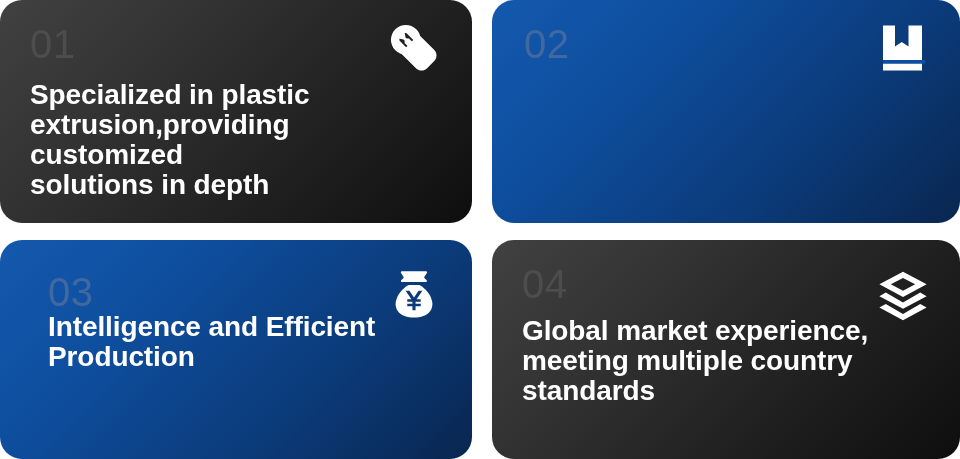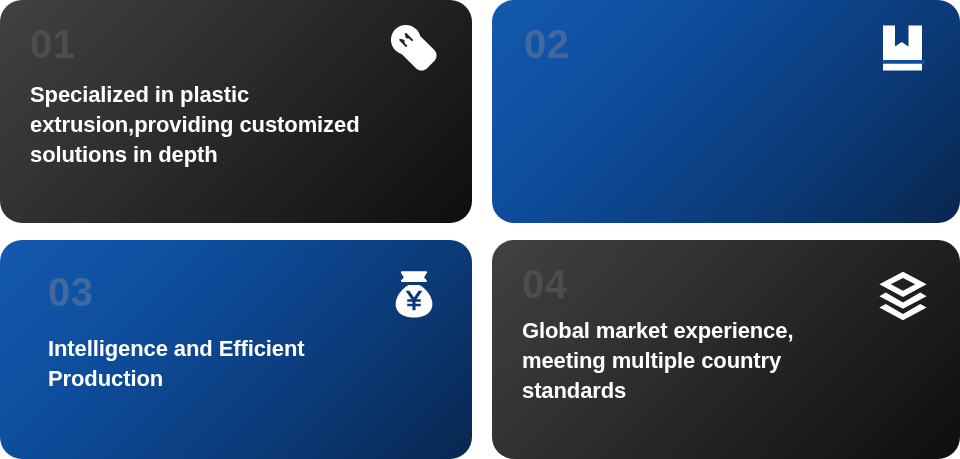--- a/index.html
+++ b/index.html
@@ -44,37 +44,37 @@
   .card.blue .num { color: #41699f; }
 
   
   .card-01 { padding-top: 24px; }
   .card-02 { padding-top: 24px; padding-left: 32px; }
   .card-03 { padding-top: 32px; padding-left: 48px; }
   .card-04 { padding-top: 24px; padding-left: 30px; }
 
   .num {
     font-size: 40px;
-    font-weight: bold;
+    font-weight: normal;
     line-height: 1;
     letter-spacing: 0.5px;
     user-select: none;
   }
 
   .body-text {
     margin-top: 16px;
     color: #ffffff;
-    font-size: 22px;
+    font-size: 28px;
     font-weight: bold;
     line-height: 30px;
     letter-spacing: -0.1px;
     max-width: 420px;
     white-space: pre-line;
   }
-  .card-03 .body-text { margin-top: 22px; }
+  .card-03 .body-text { margin-top: 0; }
   .card-04 .body-text { margin-top: 12px; }
 
   .icon {
     position: absolute;
     top: 26px;
     right: 28px;
     width: 52px;
     height: 52px;
     display: block;
   }

